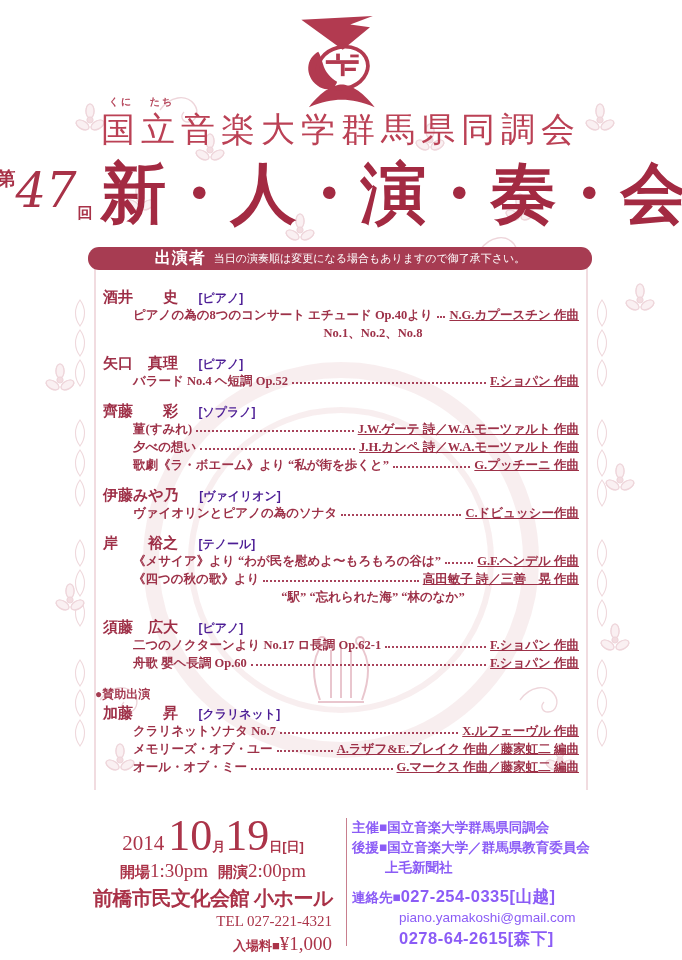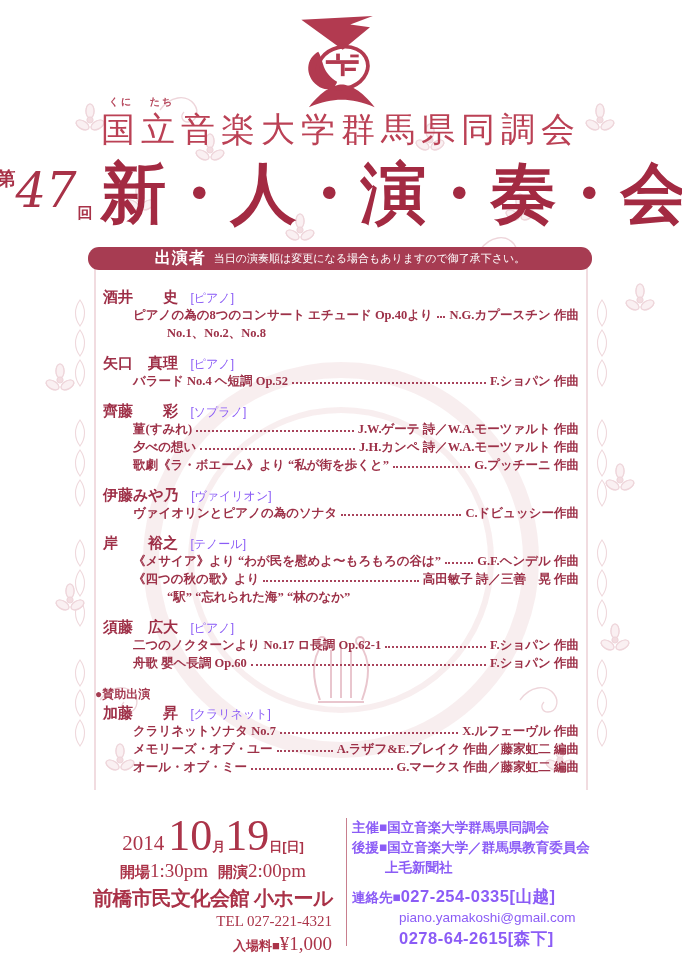--- a/index.html
+++ b/index.html
@@ -36,29 +36,29 @@
     background:#a73c52; color:#ffffff; display:flex; align-items:center; justify-content:center; gap:8px; white-space:nowrap;border-radius:11px;
   }
   .banner-label { font-size:16px; font-weight:900; letter-spacing:1px; }
   .banner-note { font-size:11px; font-weight:500; }
 
   
   .program { position:absolute; top:288px; left:103px; width:476px; color:#9d3148; }
   .performer { margin-bottom:12px; }
   .name-row { height:18px; line-height:18px; white-space:nowrap; }
   .p-name { font-size:15px; font-weight:900; color:#9e2f47; }
-  .p-role { font-size:12px; color:#8b5cf6; margin-left:8px; font-weight:400; }
+  .p-role { font-size:12px; color:#4c1d95; margin-left:16px; font-weight:700; }
   .piece-line {
     display:flex; align-items:flex-end; height:18px; line-height:18px;
     margin-left:30px; font-family:"Liberation Serif","DejaVu Serif",serif;
     font-size:12.5px; font-weight:bold; white-space:nowrap;
   }
-  .piece-line.sub { margin-left:64px; }
+  .piece-line.sub { margin-left:64px;justify-content:center; }
   .leader { flex:1; min-width:6px; border-bottom:2px dotted #a8435b; margin:0 4px 6px 4px; }
-  .piece-credit { text-align:center; }
+  .piece-credit { text-align:center;text-decoration:underline; }
   .support-heading { font-size:12px; font-weight:bold; color:#a53c52; height:16px; line-height:16px; margin:2px 0 2px -8px; }
 
   
   .footer-left { position:absolute; top:814px; left:88px; width:250px; color:#ab3449; }
   .date-line { display:flex; justify-content:center; align-items:flex-end; white-space:nowrap; }
   .d-year { font-family:"Liberation Serif","DejaVu Serif",serif; font-size:21px; line-height:30px; margin-right:4px; }
   .d-big  { font-family:"Liberation Serif","DejaVu Serif",serif; font-size:44px; line-height:44px; }
   .d-small{ font-size:13px; font-weight:900; line-height:22px; }
   .time-line { margin-top:2px; text-align:center; white-space:nowrap; }
   .t-label { font-size:15px; font-weight:900; }

